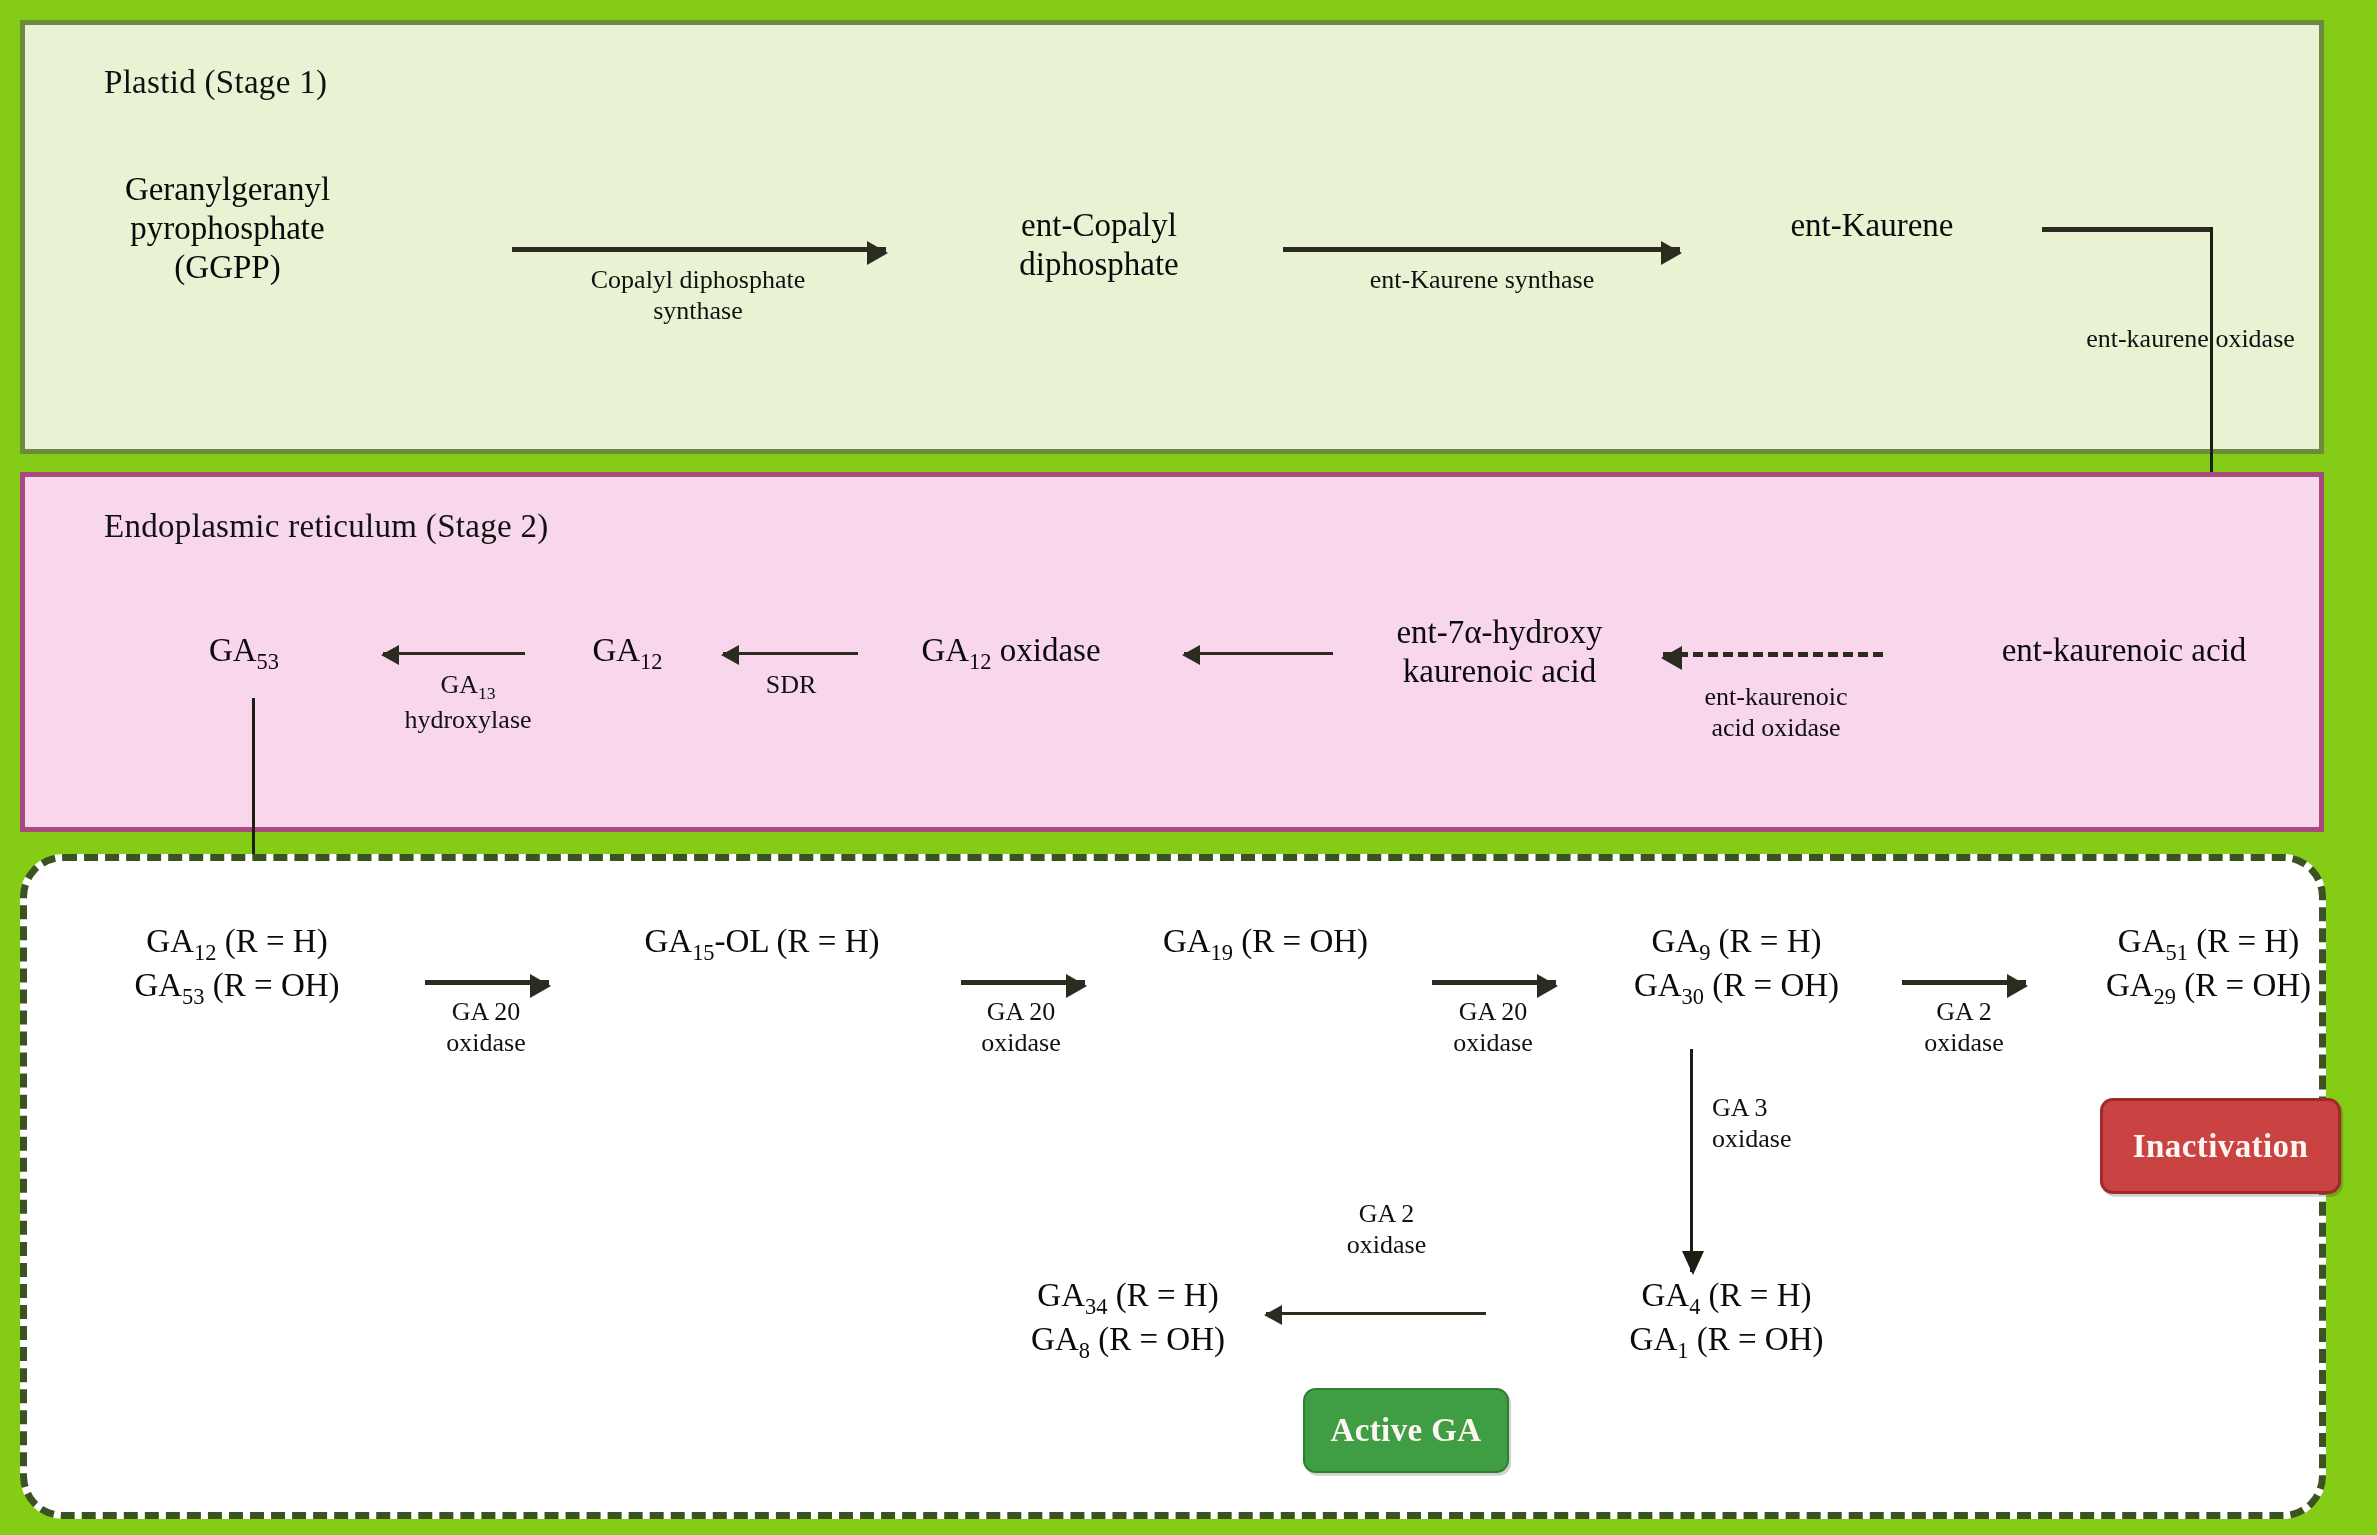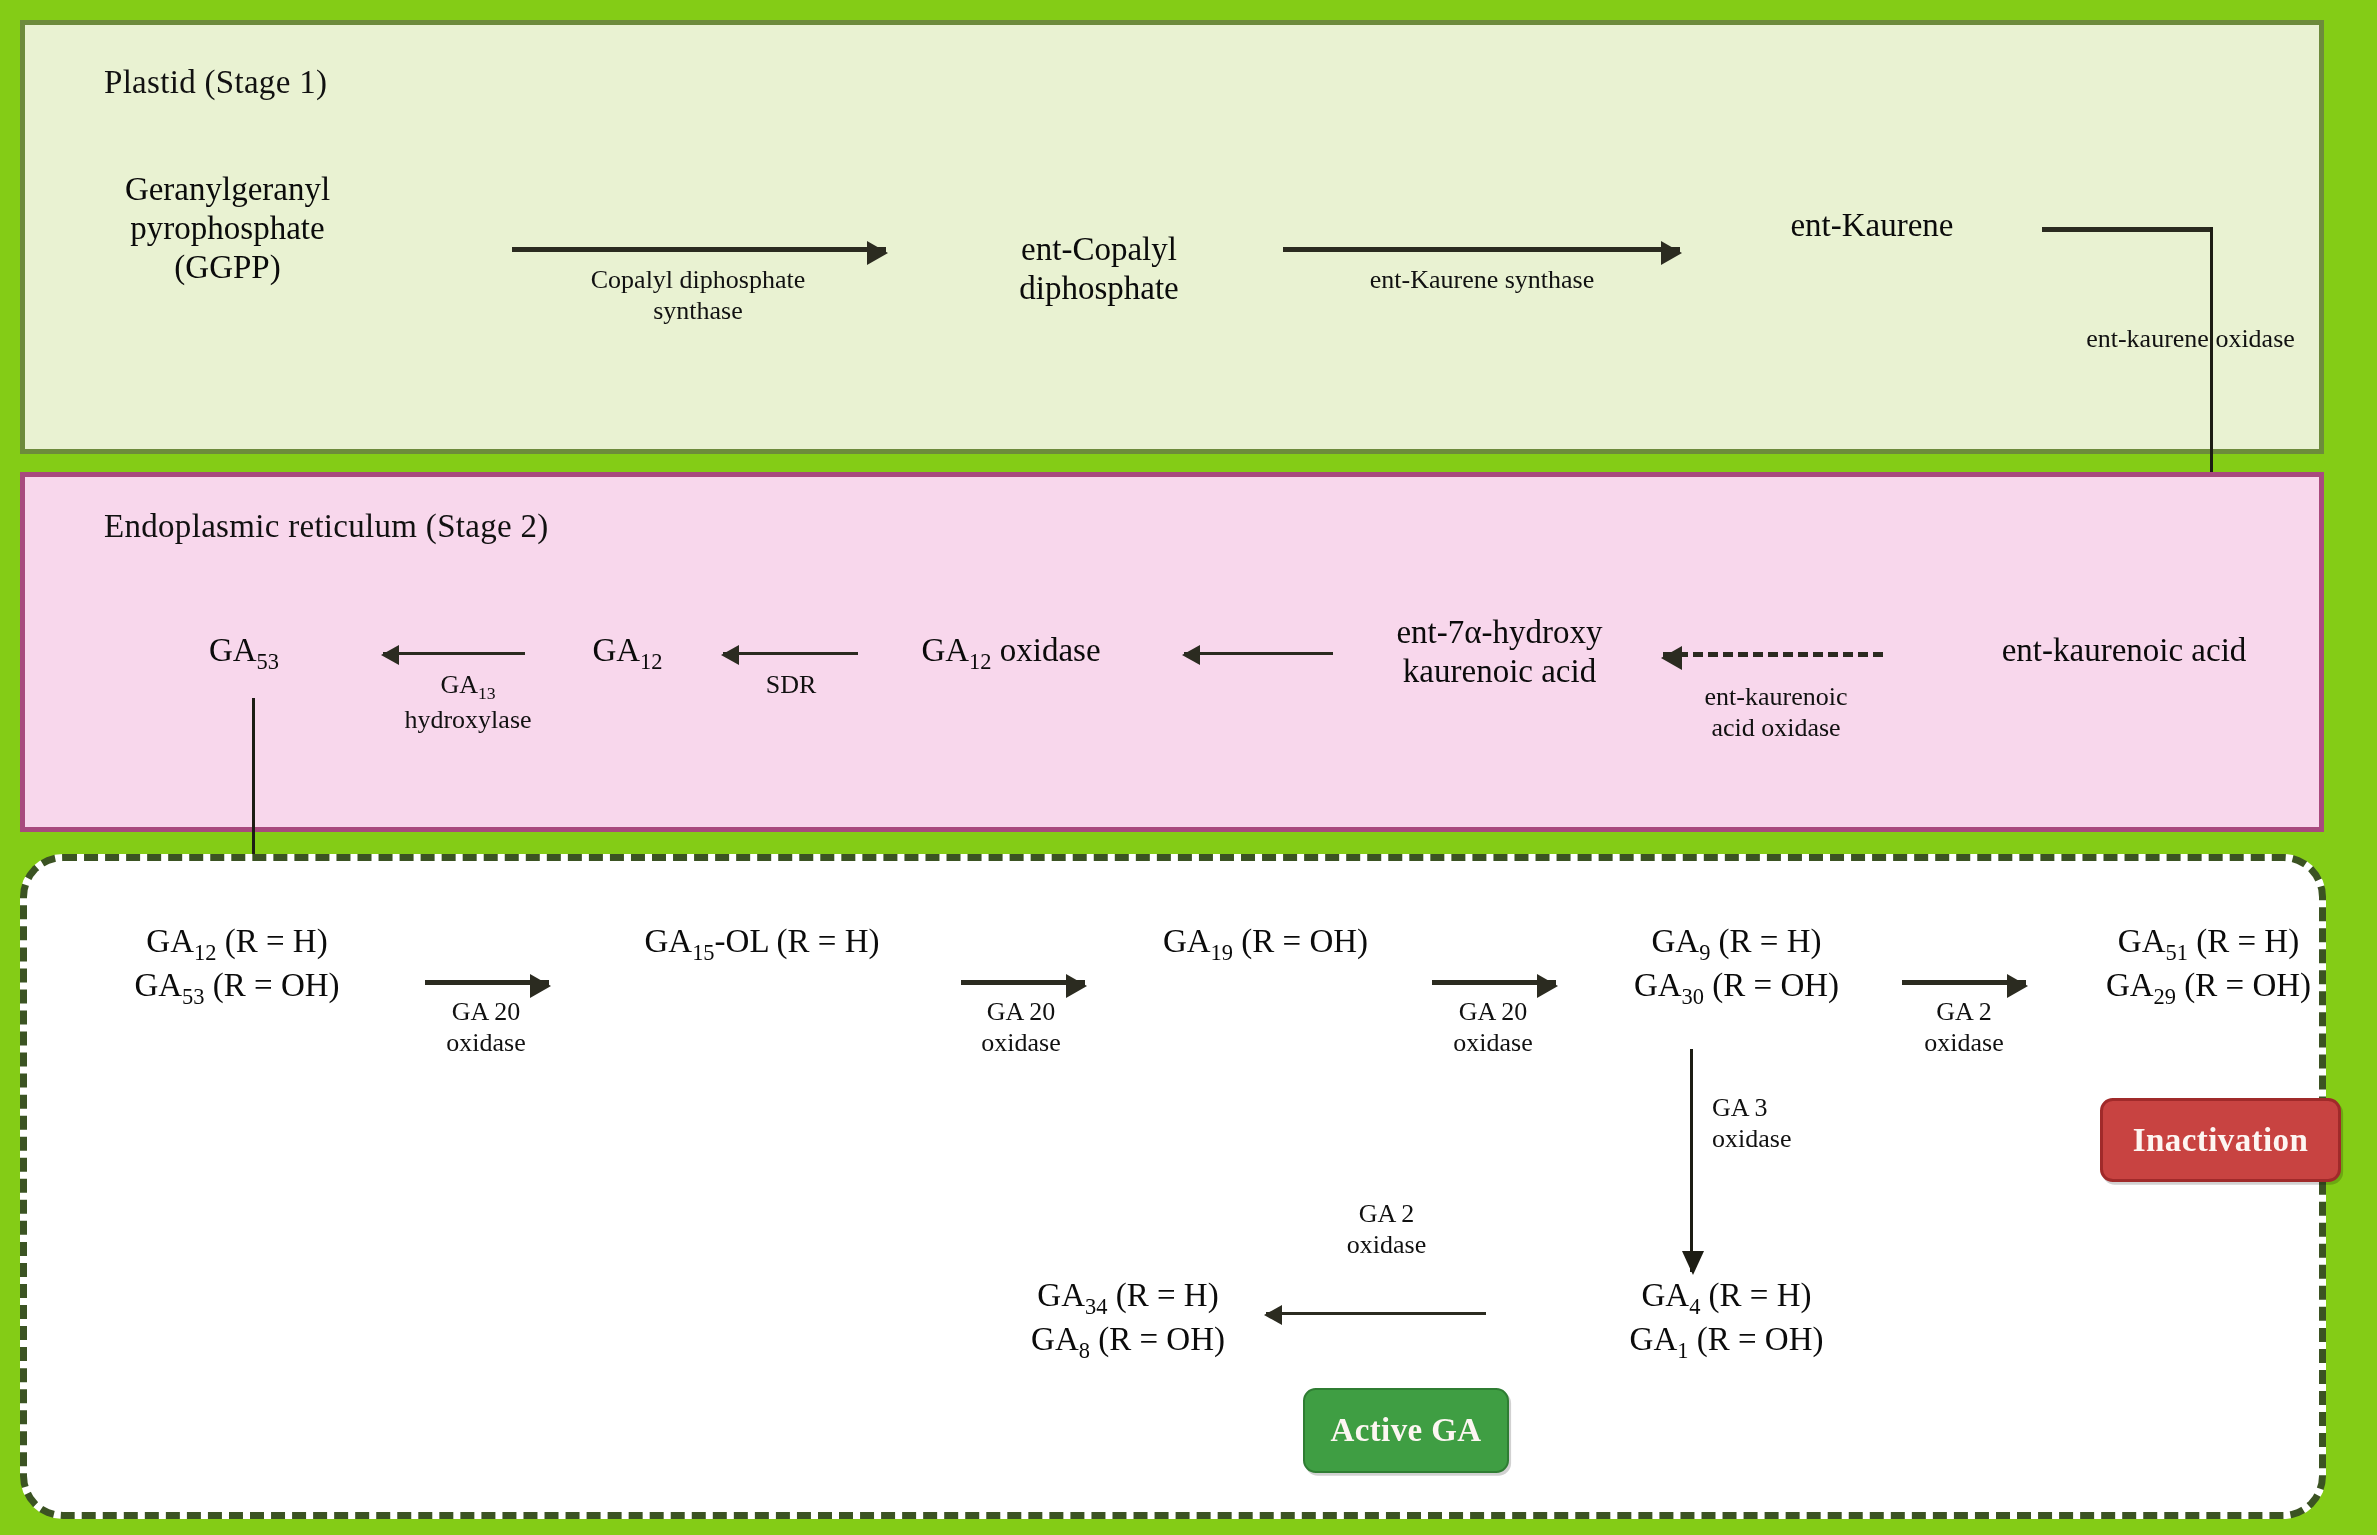--- a/index.html
+++ b/index.html
@@ -146,21 +146,21 @@
     align-items: center;
     justify-content: center;
     font-weight: bold;
     font-size: 33px;
     color: #fdf6f2;
     border-radius: 12.8px;
     letter-spacing: 0.4px;
   }
   #inactivation-badge {
     left: 2100px; top: 1098px;
-    width: 241px; height: 84px;
+    width: 241px; height: 96px;
     background: #c84341;
     border: 3.5px solid #a02a2a;
     box-shadow: 2.1px 2.8px 0 rgba(0,0,0,0.18);
   }
   #active-ga-badge {
     left: 1303px; top: 1388px;
     width: 206px; height: 85px;
     background: #3f9e43;
     border: 2.8px solid #2f7d33;
     box-shadow: 2.1px 2.8px 0 rgba(0,0,0,0.18);
@@ -179,21 +179,21 @@
     <div>pyrophosphate</div>
     <div>(GGPP)</div>
   </div>
 
   <div class="arrow-h" style="left:512px; top:247px; width:374px;"></div>
   <div class="enzyme" style="left:496px; top:264px; width:404px;">
     <div>Copalyl diphosphate</div>
     <div>synthase</div>
   </div>
 
-  <div class="node" style="left:950px; top:206px; width:298px;margin-top:24px;">
+  <div class="node" style="left:950px; top:206px; width:298px;">
     <div>ent-Copalyl</div>
     <div>diphosphate</div>
   </div>
 
   <div class="arrow-h" style="left:1283px; top:247px; width:397px;"></div>
   <div class="enzyme" style="left:1273px; top:264px; width:418px;">
     <div>ent-Kaurene synthase</div>
   </div>
 
   <div class="node" style="left:1723px; top:206px; width:298px;">

